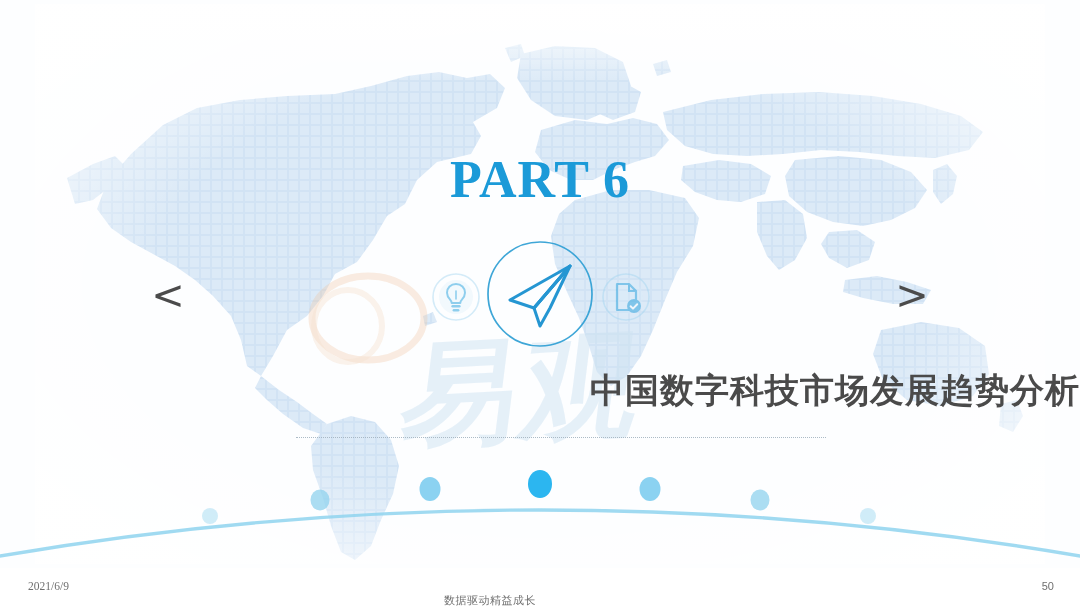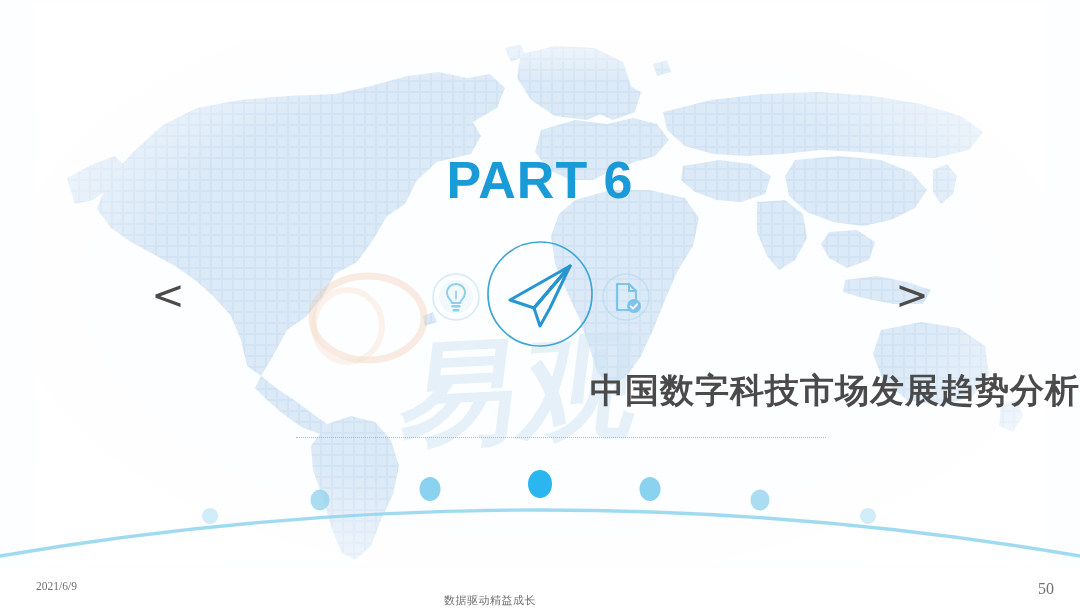--- a/index.html
+++ b/index.html
@@ -85,21 +85,21 @@
   .part-title {
     position: absolute;
     left: 0;
     top: 150px;
     width: 1080px;
     text-align: center;
     font-size: 52px;
     font-weight: 700;
     letter-spacing: 1px;
     color: #1b9ad8;
-    font-family: Liberation Sans, sans-serif;
+    font-family: Liberation Serif, serif;
   }
 
   
   .icon-cluster {
     position: absolute;
     left: 0;
     top: 238px;
     width: 1080px;
     height: 118px;
   }
@@ -203,39 +203,38 @@
     width: 1080px;
     height: 40px;
     background: #ffffff;
   }
   .footer-date {
     position: absolute;
     left: 28px; top: 12px;
     font-size: 11.5px;
     color: #6f6f6f;
     font-family: "Liberation Serif", serif;
-    margin-left: 8px;
   }
   .footer-center {
     position: absolute;
     left: 0; top: 13px;
     width: 980px;
     text-align: center;
     font-size: 11px;
     color: #6f6f6f;
     letter-spacing: 0.5px;
     font-family: "DejaVu Sans", "Liberation Sans", sans-serif;
     margin-top: 12px;
   }
   .footer-page {
     position: absolute;
     right: 26px; top: 12px;
-    font-size: 16px;
+    font-size: 11px;
     color: #6f6f6f;
-    font-family: Liberation Serif, serif;
+    font-family: Liberation Sans, sans-serif;
   }
 </style>
 </head>
 <body>
 
 <div id="slide">
 
   <div class="slide-canvas">
 
     <div class="map-layer">

